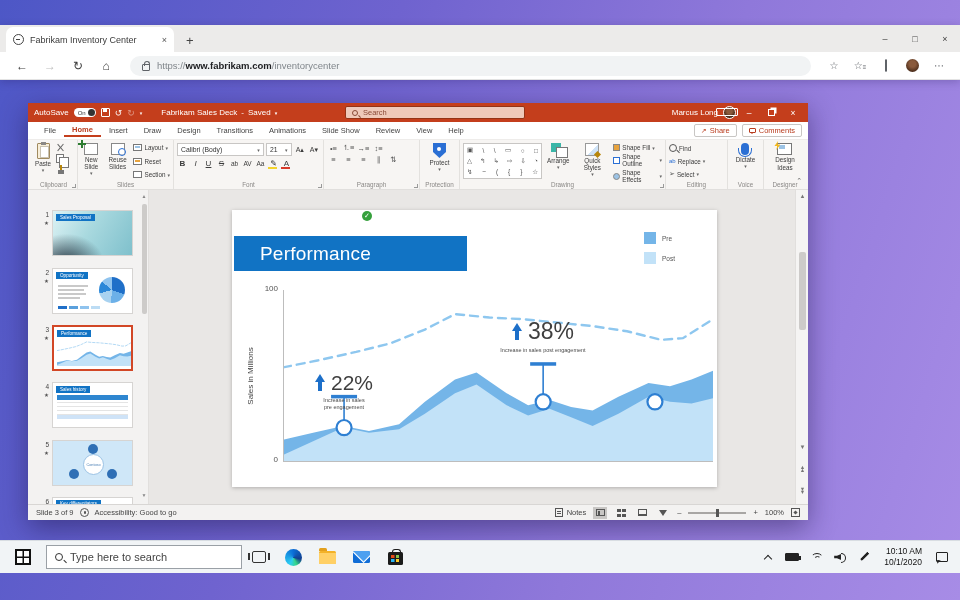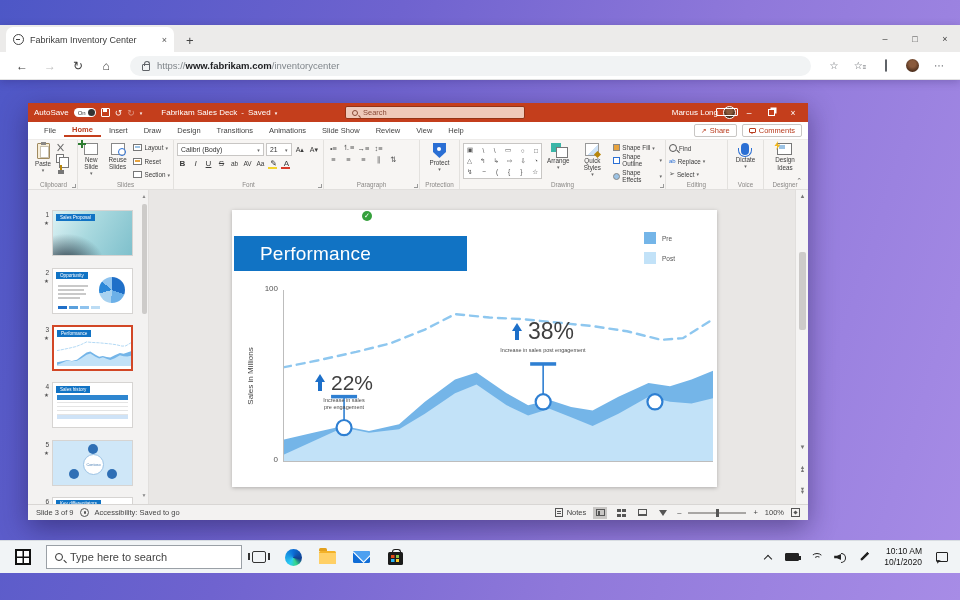--- a/index.html
+++ b/index.html
@@ -641,21 +641,21 @@
       <span class="tk"></span>
       <span class="varr" style="bottom:54px;">▼</span>
       <span class="varr" style="bottom:32px; line-height:.55; font-size:5.5px;">▲<br>▲</span>
       <span class="varr" style="bottom:10px; line-height:.55; font-size:5.5px;">▼<br>▼</span>
     </div>
   </div>
 
   <div class="pstatus">
     <span>Slide 3 of 9</span>
     <span class="acc"></span>
-    <span>Accessibility: Saved to go</span>
+    <span>Accessibility: Good to go</span>
     <span class="sright">
       <span style="display:flex; align-items:center; gap:4px;">
           <span class="notesico"></span>
           <span>Notes</span>
         </span>
       <span class="vico on">
           <span class="vbox split"></span>
         </span>
       <span class="vico">
           <span class="vgrid"></span>

